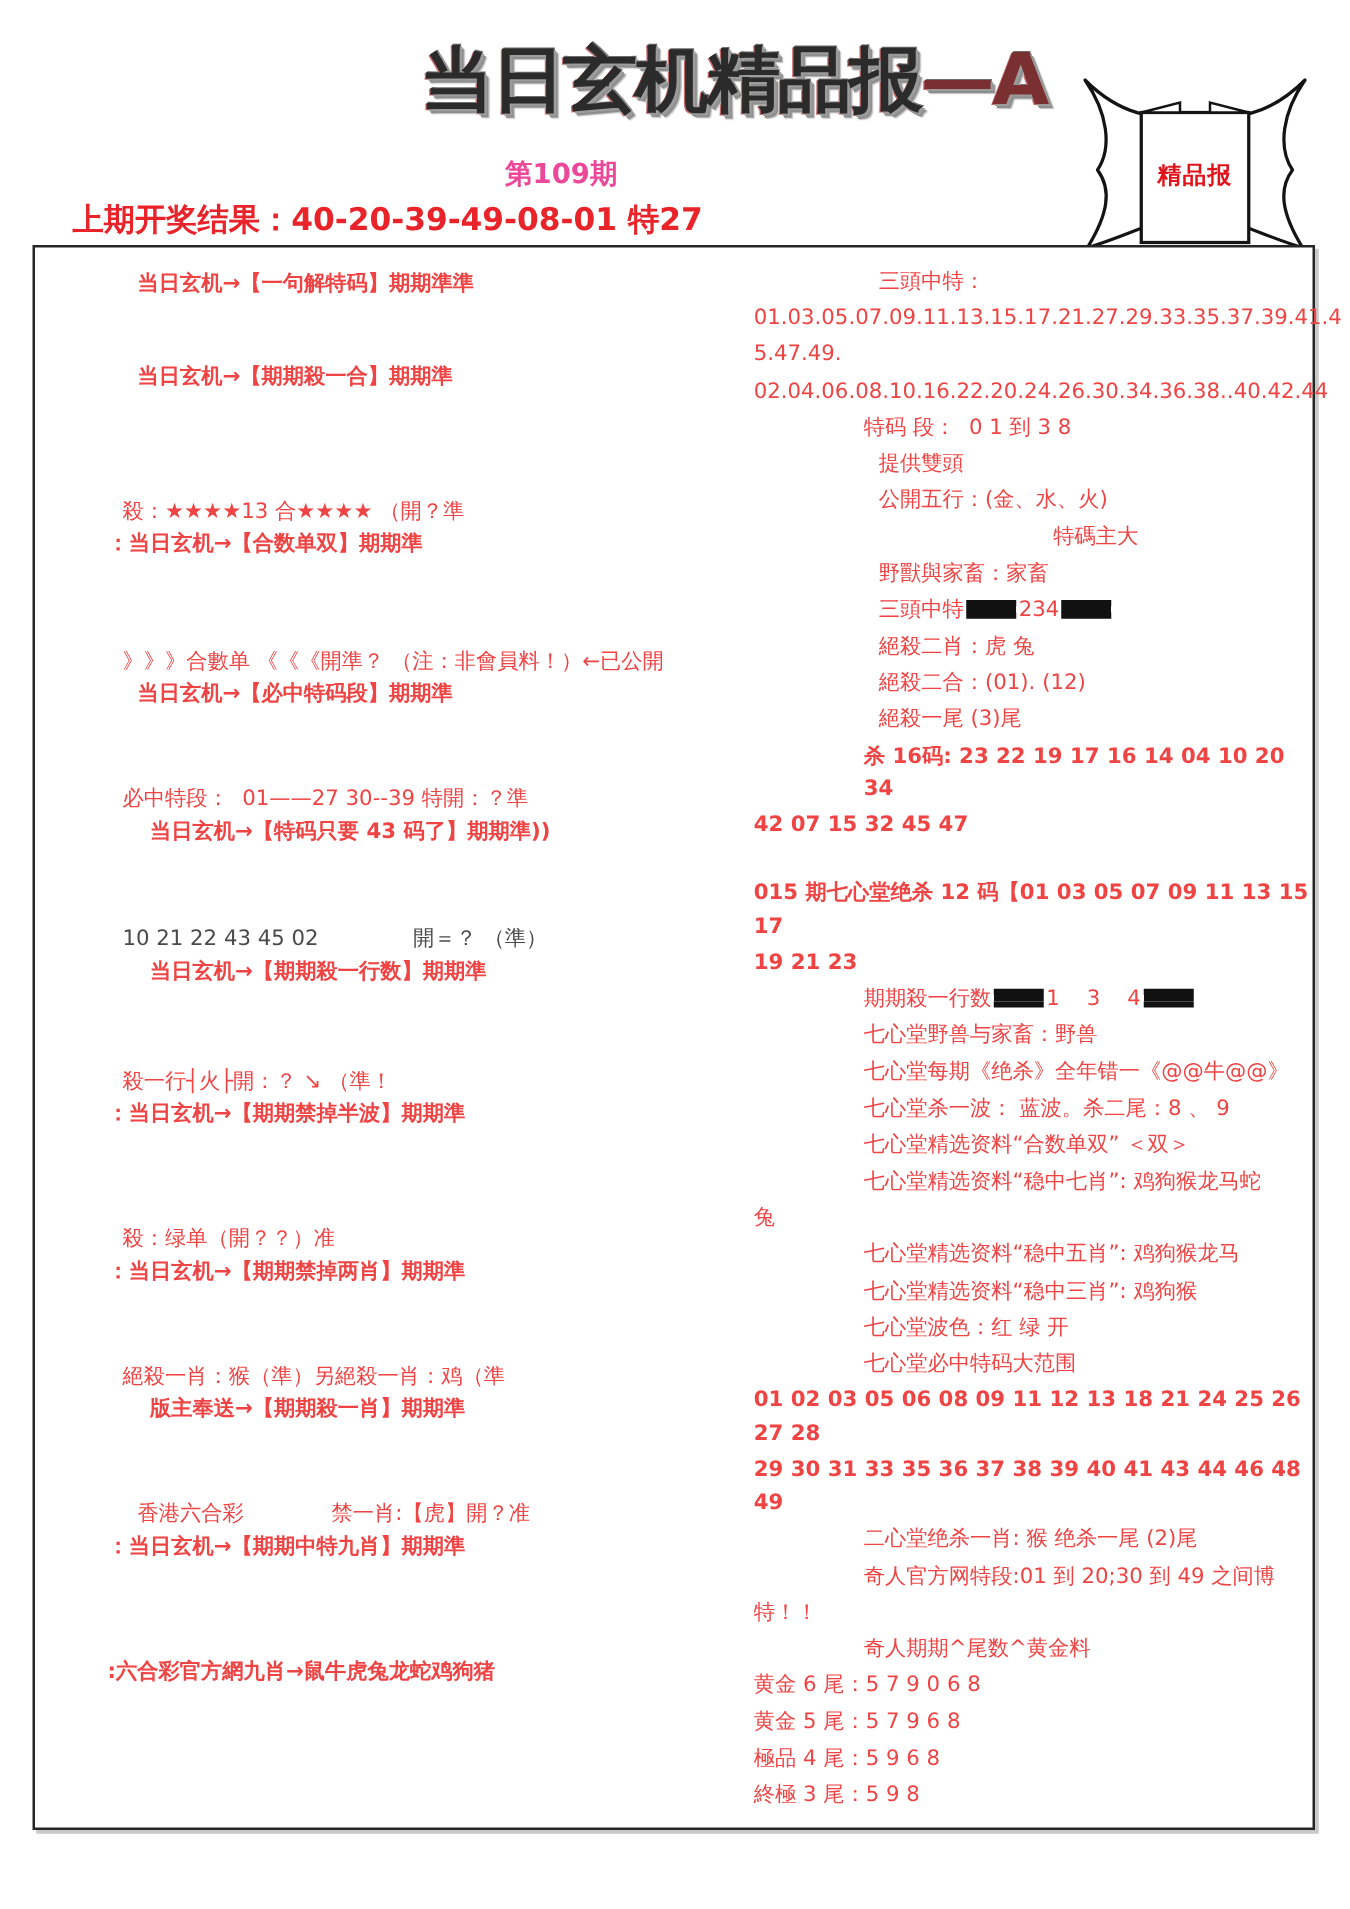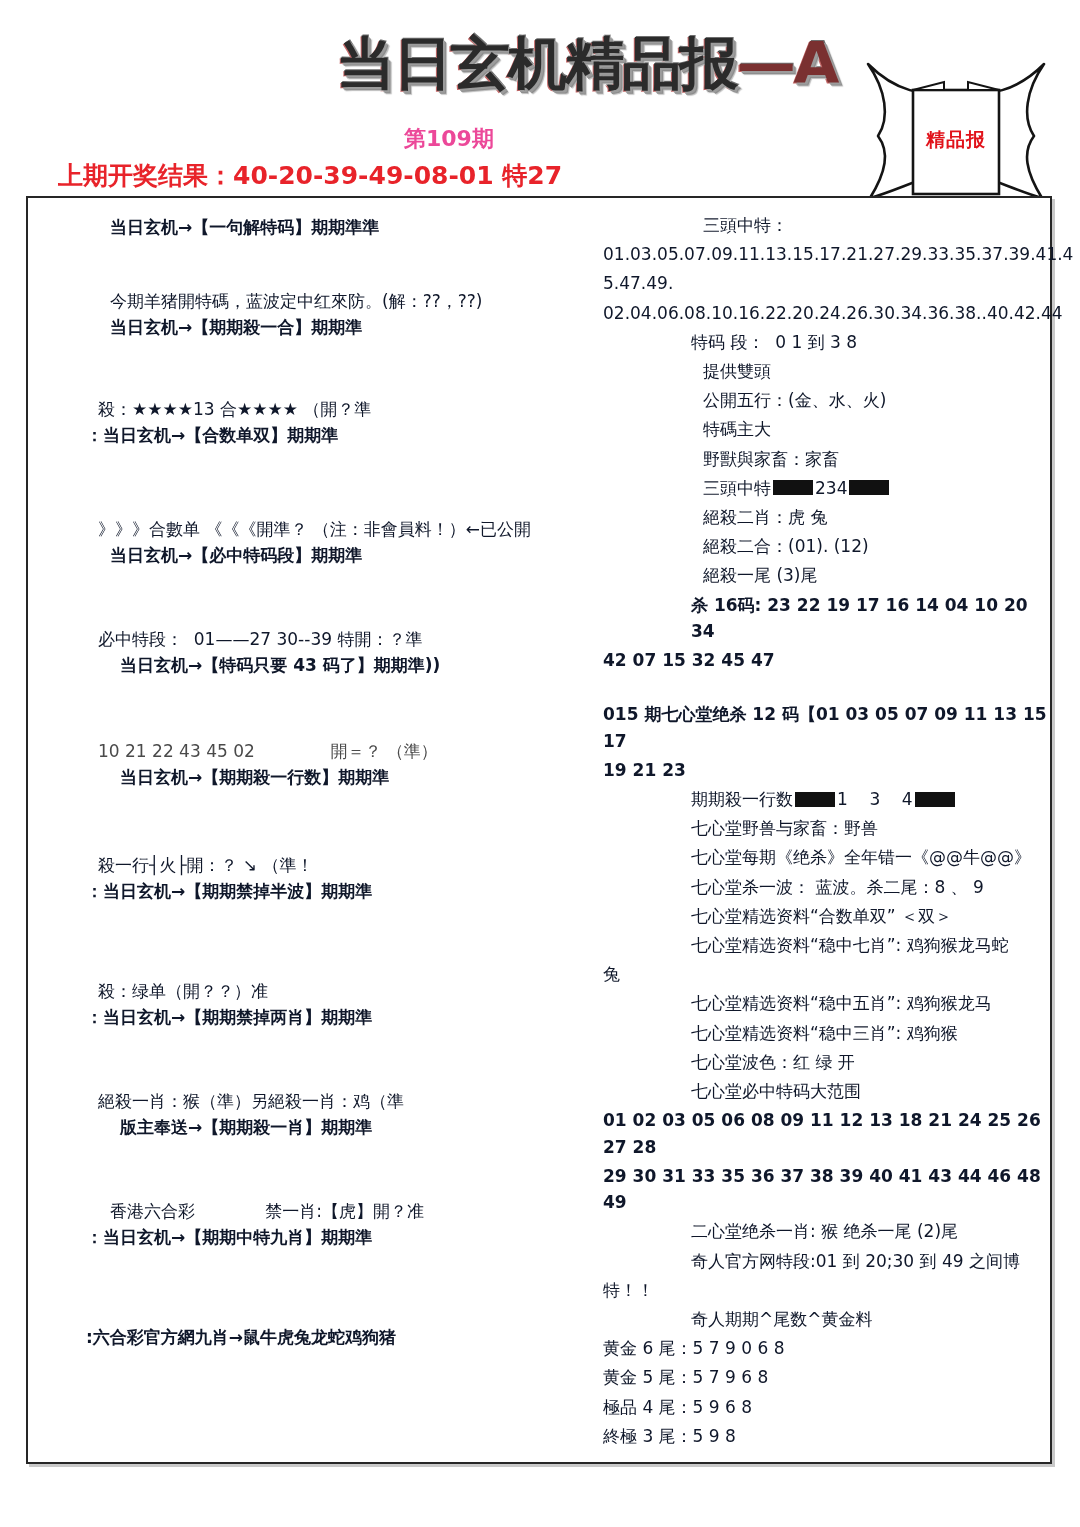--- a/index.html
+++ b/index.html
@@ -73,21 +73,21 @@
   }
 
   .cols{position:absolute;inset:0;display:flex;}
   .col-left{width:575px;position:relative;}
   .col-right{flex:1;position:relative;}
 
   
   .blk{position:absolute;left:0;width:100%;}
   .ln{
     font-size:17px;
-    color:#0f172a;
+    color:#ef4444;
     line-height:1.55;
     white-space:pre-wrap;
     font-family:"DejaVu Sans","Liberation Sans",sans-serif;
   }
   .ln.b{font-weight:bold;}
   .ln.lite{color:#4a4a4a;}
 
   
   .l-ind1{padding-left:82px;}
   .l-ind2{padding-left:92px;}
@@ -134,21 +134,20 @@
     </div>
   </div>
 
   <div class="frame">
     <div class="cols">
       <div class="col-left" id="colLeft">
           <div class="blk" style="top: 16px;">
             <div class="ln b l-ind1">当日玄机→【一句解特码】期期準準</div>
           </div>
           <div class="blk" style="top: 90px;">
-            <div class="ln l-ind1">今期羊猪開特碼，蓝波定中红來防。(解：??，??)</div>
             <div class="ln b l-ind1">当日玄机→【期期殺一合】期期準</div>
           </div>
           <div class="blk" style="top: 198px;">
             <div class="ln l-ind3">殺：★★★★13 合★★★★ （開？準</div>
             <div class="ln b l-ind0">：当日玄机→【合数单双】期期準</div>
           </div>
           <div class="blk" style="top: 318px;">
             <div class="ln l-ind3">》》》合數单 《《《開準？ （注：非會員料！）←已公開</div>
             <div class="ln b l-ind1">当日玄机→【必中特码段】期期準</div>
           </div>
@@ -182,21 +181,21 @@
         </div>
       <div class="col-right" id="colRight">
           <div class="blk" style="top: 14px;">
             <div class="ln r-ind3" style="margin-bottom: 2.86px;">三頭中特：</div>
             <div class="ln r-ind0" style="margin-bottom: 2.86px;">01.03.05.07.09.11.13.15.17.21.27.29.33.35.37.39.41.4</div>
             <div class="ln r-ind0" style="margin-bottom: 2.86px;">5.47.49.</div>
             <div class="ln r-ind0" style="margin-bottom: 2.86px;">02.04.06.08.10.16.22.20.24.26.30.34.36.38..40.42.44</div>
             <div class="ln r-ind2" style="margin-bottom: 2.86px;">特码 段：  0 1 到 3 8</div>
             <div class="ln r-ind3" style="margin-bottom: 2.86px;">提供雙頭</div>
             <div class="ln r-ind3" style="margin-bottom: 2.86px;">公開五行：(金、水、火)</div>
-            <div class="ln r-ind3" style="margin-bottom: 2.86px;">特碼主大</div>
+            <div class="ln r-ind3" style="margin-bottom: 2.86px; text-align: center;">特碼主大</div>
             <div class="ln r-ind3" style="margin-bottom: 2.86px;">野獸與家畜：家畜</div>
             <div class="ln r-ind3" style="margin-bottom: 2.86px;"><span>三頭中特</span><span class="eq"></span><span>234</span><span class="eq"></span></div>
             <div class="ln r-ind3" style="margin-bottom: 2.86px;">絕殺二肖：虎 兔</div>
             <div class="ln r-ind3" style="margin-bottom: 2.86px;">絕殺二合：(01). (12)</div>
             <div class="ln r-ind3" style="margin-bottom: 2.86px;">絕殺一尾 (3)尾</div>
             <div class="ln r-ind2 b" style="margin-bottom: 2.86px;">杀 16码: 23 22 19 17 16 14 04 10 20 34</div>
             <div class="ln r-ind0 b" style="margin-bottom: 2.86px;">42 07 15 32 45 47</div>
             <div class="ln r-ind0" style="height: 22px; margin-bottom: 2.86px;"></div>
             <div class="ln r-ind0 b" style="margin-bottom: 2.86px;">015 期七心堂绝杀 12 码【01 03 05 07 09 11 13 15 17</div>
             <div class="ln r-ind0 b" style="margin-bottom: 2.86px;">19 21 23</div>

